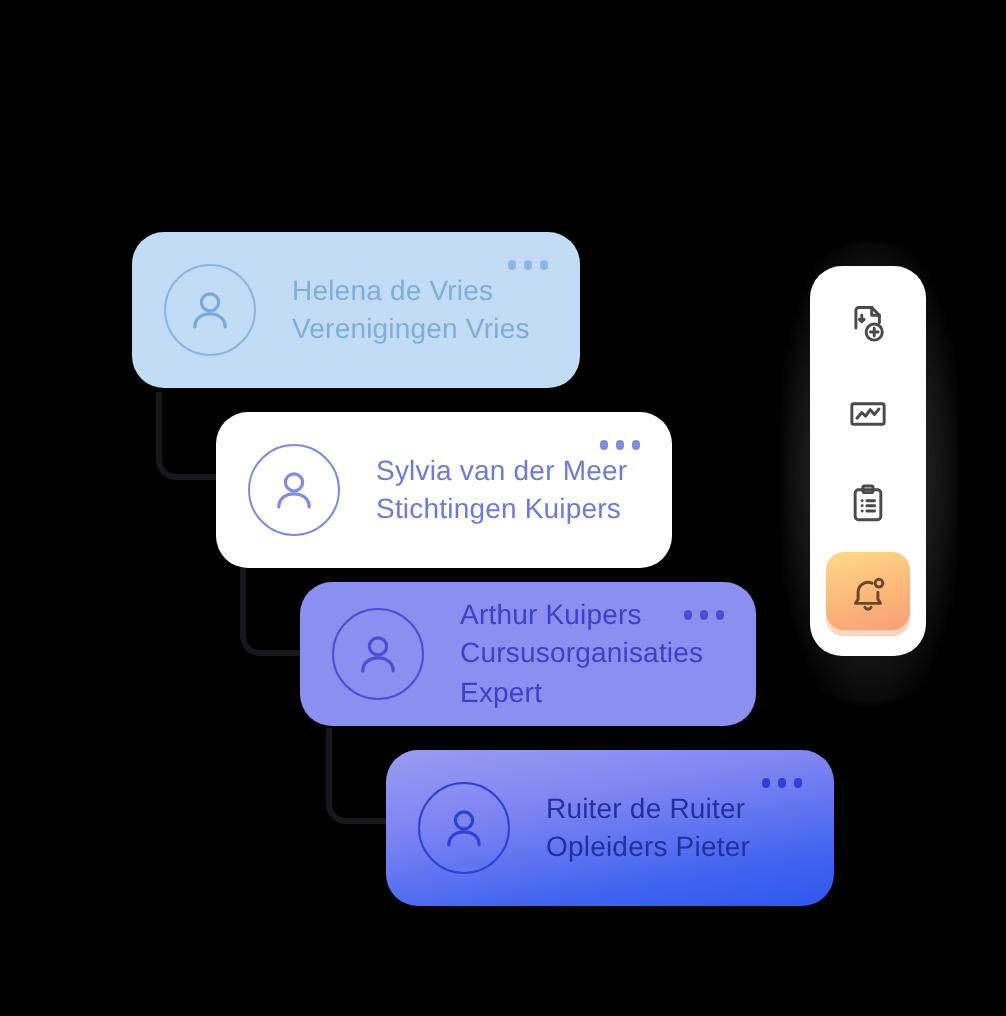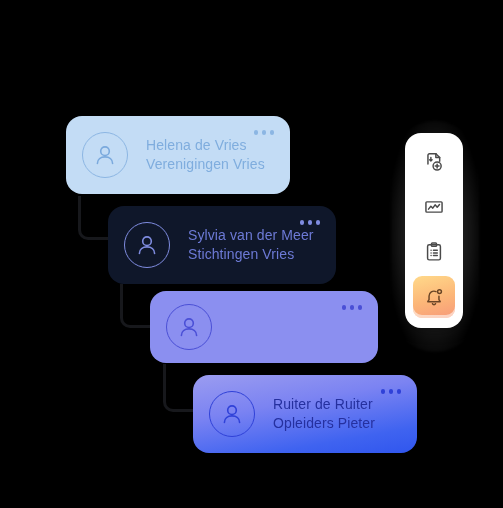--- a/index.html
+++ b/index.html
@@ -73,21 +73,21 @@
     background: #c3dcf5;
   }
   #card1 .avatar { border: 1.6px solid #8cb6e3; }
   #card1 .card-text, #card1 svg { color: #7aa9dd; }
   #card1 .card-text { color: #7fadde; }
   #card1 .dots i { background: #8cb6e3; }
 
   
   #card2 {
     left: 108px; top: 206px; width: 228px; height: 78px;
-    background: #0f172a;
+    background: #ffffff;
   }
   #card2 .avatar { border: 1.6px solid #7f8ce0; }
   #card2 .card-text { color: #6d7ad6; }
   #card2 svg { color: #7f8ce0; }
   #card2 .dots i { background: #7f8ce0; }
 
   
   #card3 {
     left: 150px; top: 291px; width: 228px; height: 72px;
     background: #8b8ff0;
@@ -186,35 +186,39 @@
 
   <div class="card" id="card2">
     <div class="avatar">
       <svg width="26" height="26" viewBox="0 0 26 26" fill="none" stroke="currentColor" stroke-width="1.6">
         <circle cx="13" cy="9.2" r="4.3"></circle>
         <path d="M5.4 21.5c0-4.2 3.4-6.6 7.6-6.6s7.6 2.4 7.6 6.6" stroke-linecap="round"></path>
       </svg>
     </div>
     <div class="card-text">
       <span class="nm">Sylvia van der Meer</span>
-      <span class="rl">Stichtingen Vries</span>
+      <span class="rl">Stichtingen Kuipers</span>
     </div>
     <div class="dots">
         <i></i>
         <i></i>
         <i></i>
       </div>
   </div>
 
   <div class="card" id="card3">
     <div class="avatar">
       <svg width="26" height="26" viewBox="0 0 26 26" fill="none" stroke="currentColor" stroke-width="1.6">
         <circle cx="13" cy="9.2" r="4.3"></circle>
         <path d="M5.4 21.5c0-4.2 3.4-6.6 7.6-6.6s7.6 2.4 7.6 6.6" stroke-linecap="round"></path>
       </svg>
+    </div>
+    <div class="card-text">
+      <span class="nm">Arthur Kuipers</span>
+      <span class="rl">Cursusorganisaties Expert</span>
     </div>
     <div class="dots">
         <i></i>
         <i></i>
         <i></i>
       </div>
   </div>
 
   <div class="card" id="card4">
     <div class="avatar">

